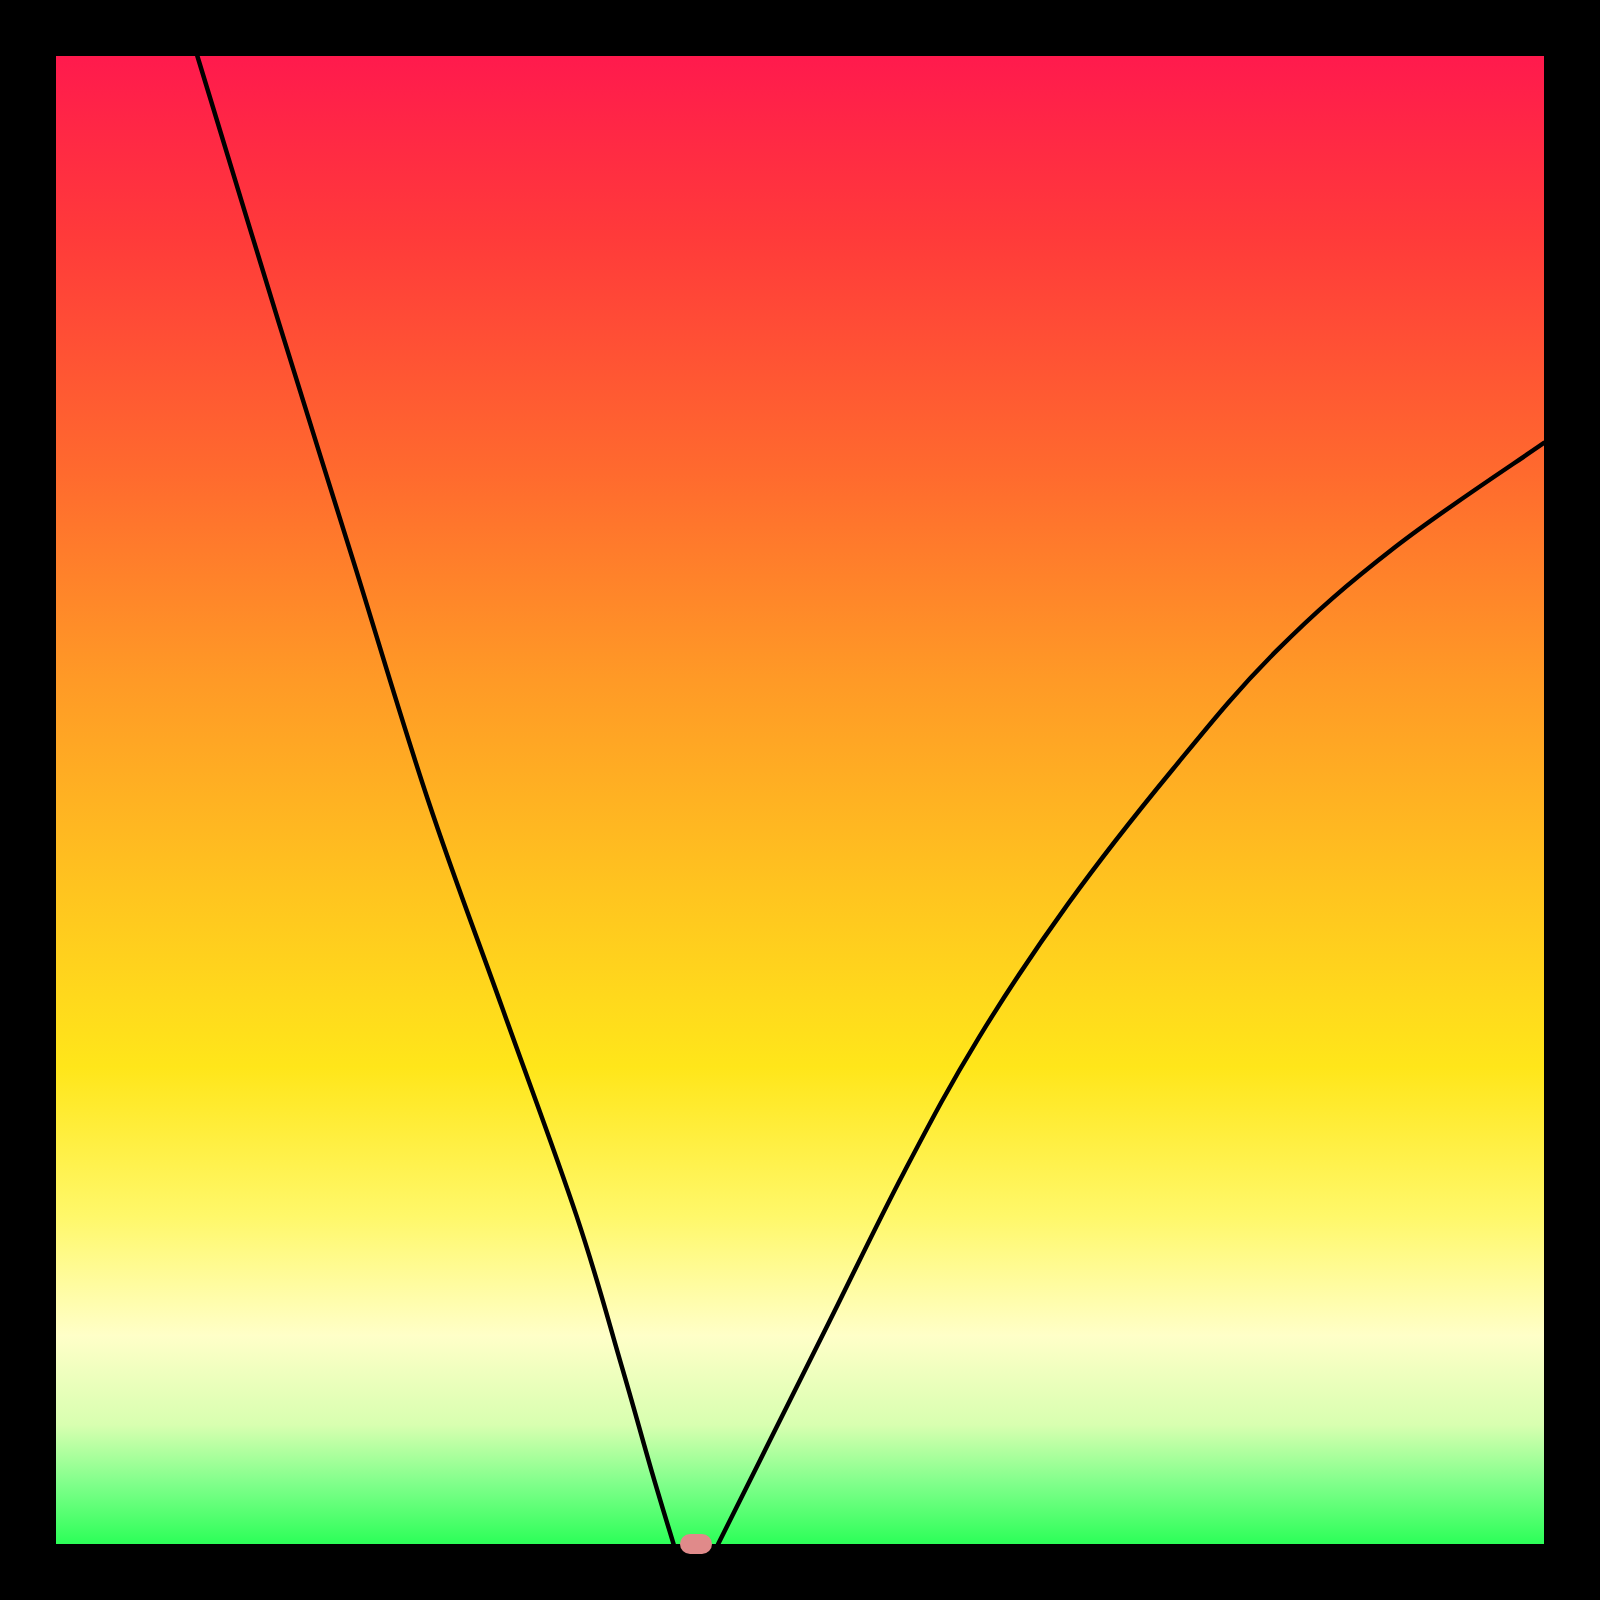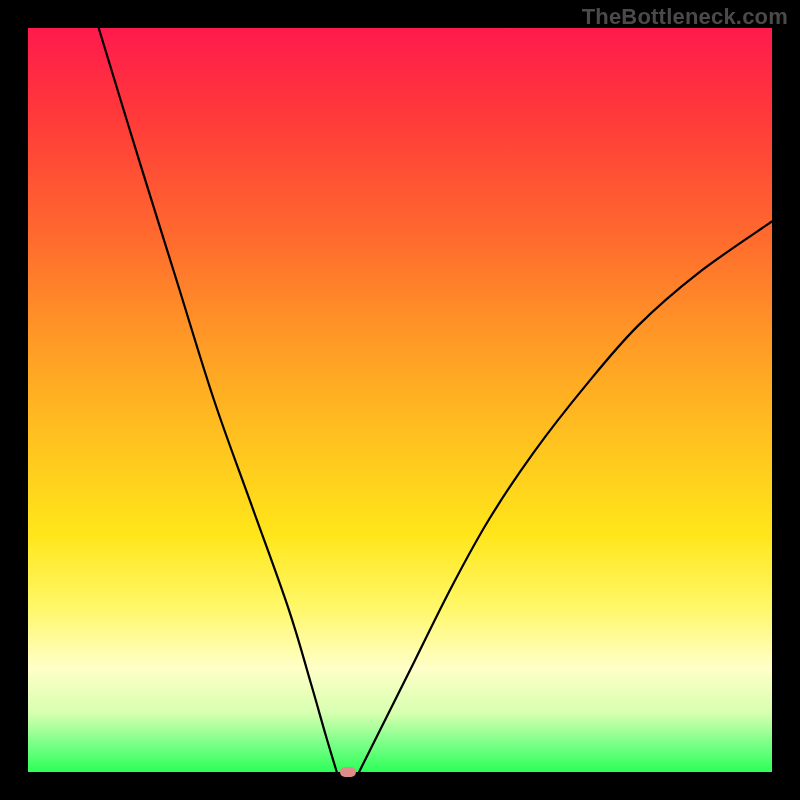--- a/index.html
+++ b/index.html
@@ -62,21 +62,20 @@
     background: #e08a8a;
     border-radius: 5px;
     transform: translate(-50%, -50%);
     pointer-events: none;
   }
 </style>
 </head>
 <body>
 
 <div class="frame">
-  <div class="watermark">TheBottleneck.com</div>
 
   <div class="plot-area">
     <svg class="curve" viewBox="0 0 100 100" preserveAspectRatio="none">
       <path id="curve-left" fill="none" stroke="#000" stroke-width="0.30" stroke-linecap="round" d="M 9.5 0 C 10.49 3.2399999999999998, 13.11 11.879999999999999, 15 18 C 16.89 24.12, 18.2 28.240000000000002, 20 34 C 21.8 39.76, 23.2 44.6, 25 50 C 26.8 55.4, 28.2 58.96, 30 64 C 31.8 69.04, 33.56 73.68, 35 78 C 36.44 82.32, 37.1 84.94, 38 88 C 38.9 91.06, 39.37 92.84, 40 95 C 40.63 97.16, 41.23 99.1, 41.5 100"></path>
       <path id="curve-right" fill="none" stroke="#000" stroke-width="0.30" stroke-linecap="round" d="M 44.5 100 C 45.13 98.74, 46.65 95.7, 48 93 C 49.35 90.3, 50.38 88.24, 52 85 C 53.62 81.76, 55.2 78.42, 57 75 C 58.8 71.58, 60.02 69.24, 62 66 C 63.98 62.76, 65.66 60.24, 68 57 C 70.34 53.76, 72.48 51.06, 75 48 C 77.52 44.94, 79.3 42.7, 82 40 C 84.7 37.3, 86.76 35.52, 90 33 C 93.24 30.48, 98.2 27.26, 100 26"></path>
     </svg>
     <div id="valley-marker" class="marker" style="left: 43%; top: 100%;"></div>
   </div>
 </div>
 

